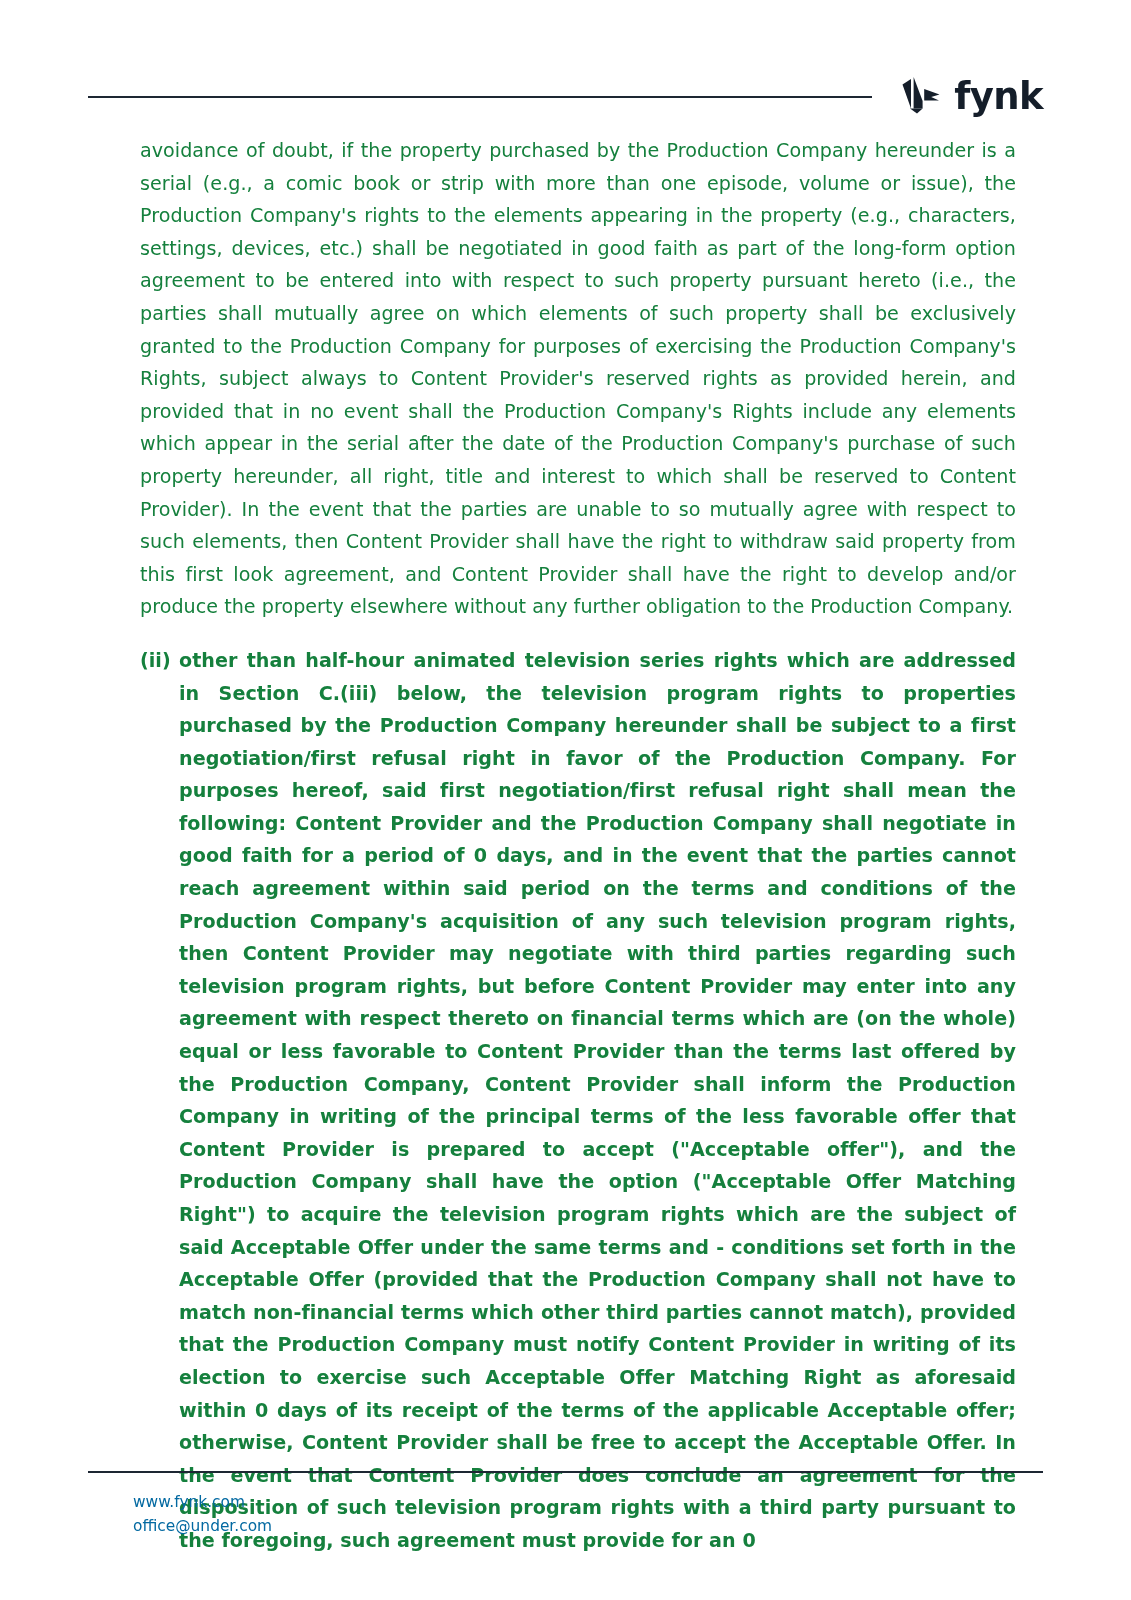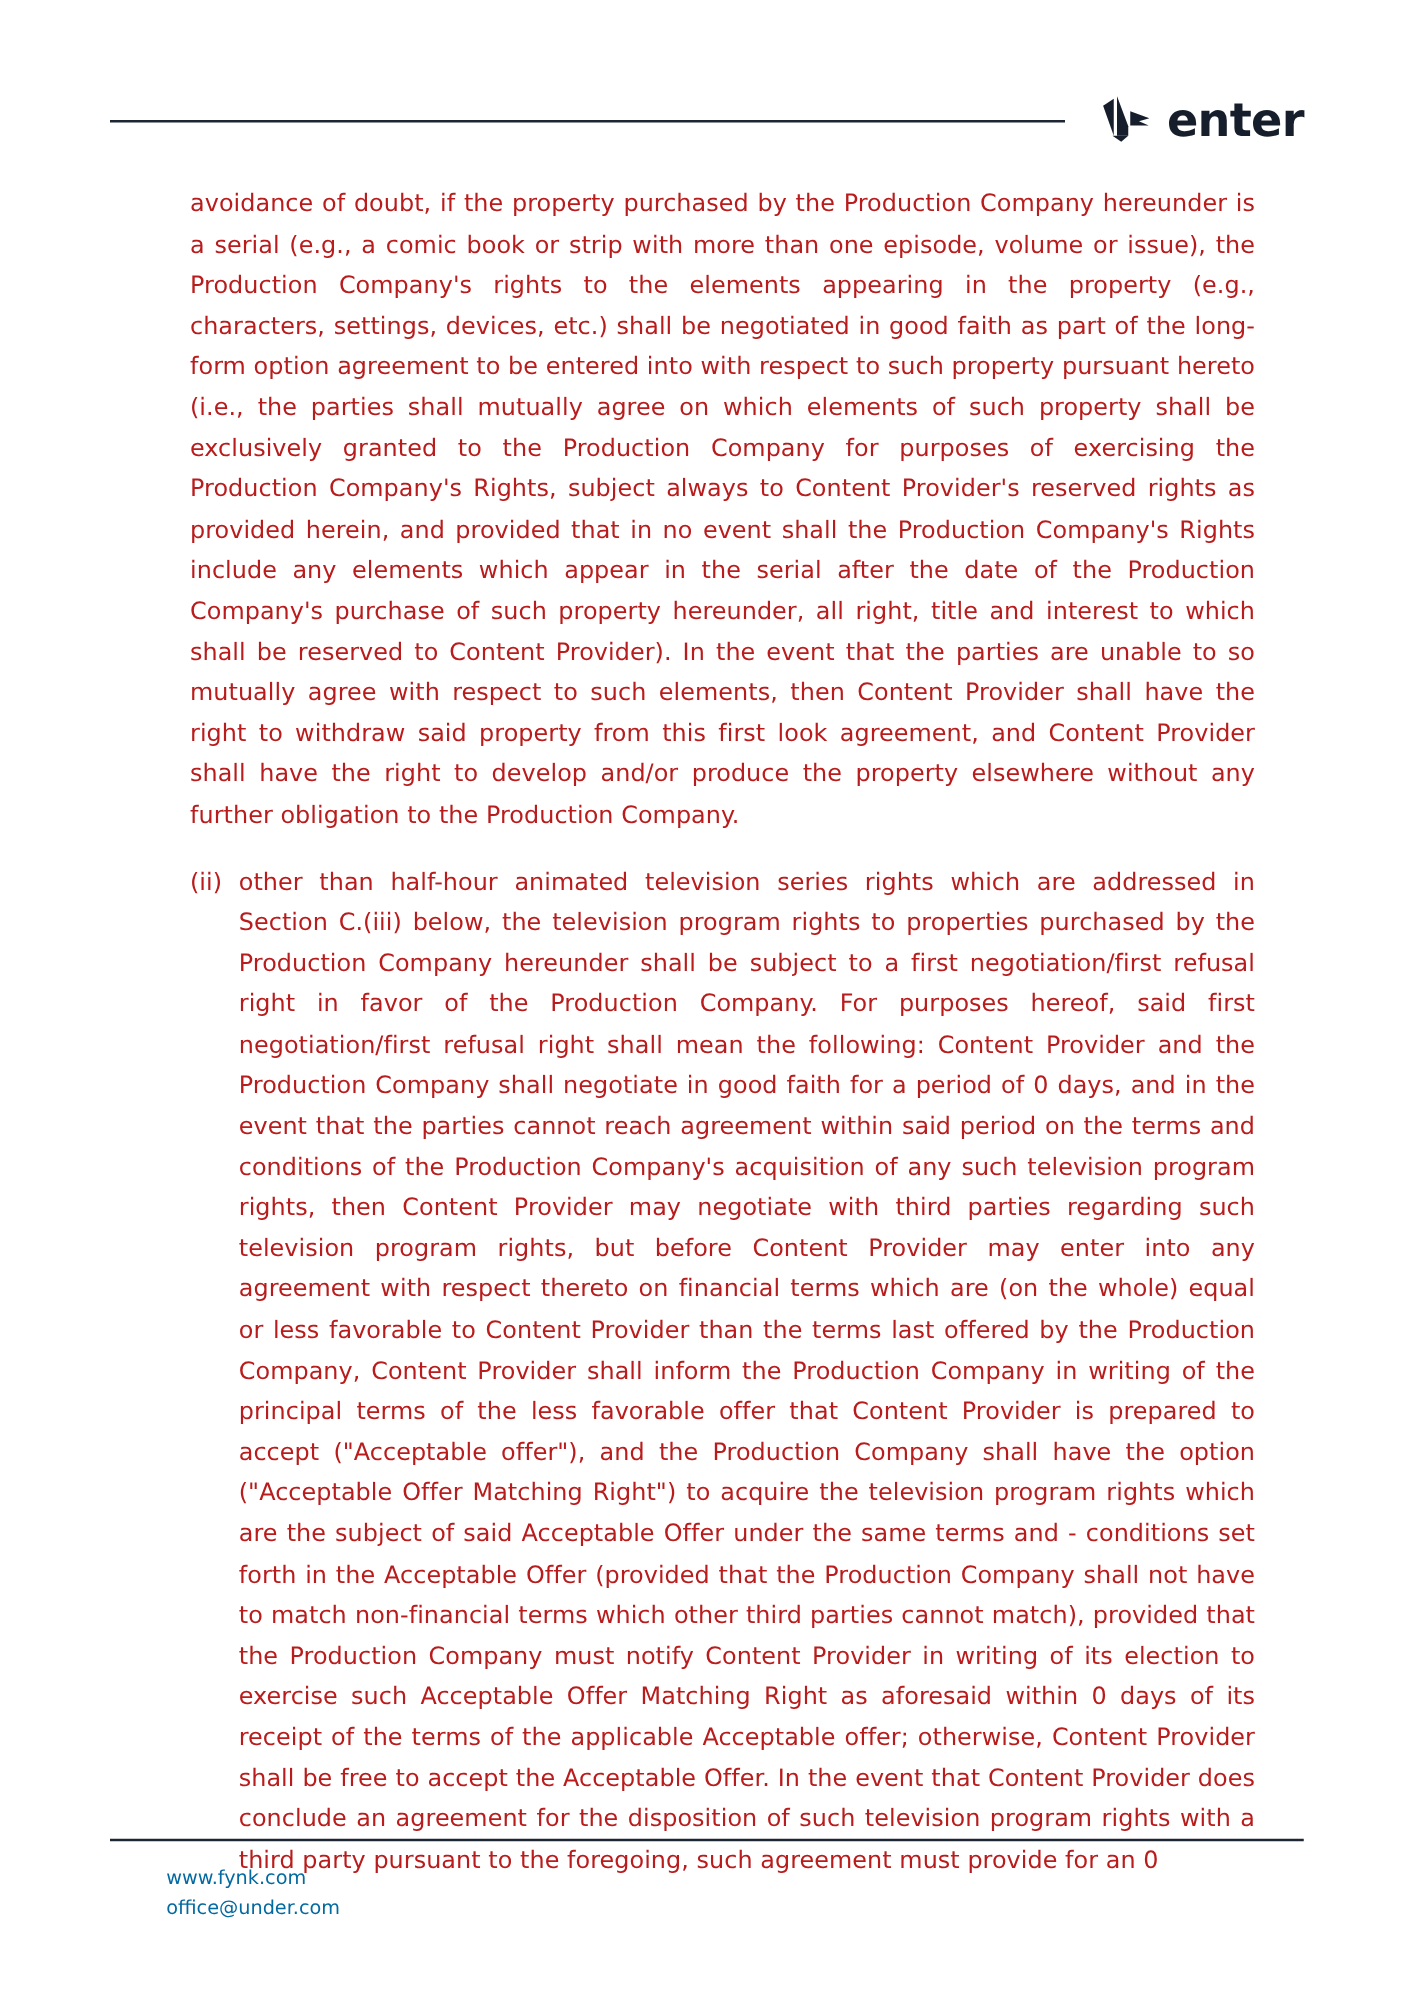--- a/index.html
+++ b/index.html
@@ -68,29 +68,30 @@
     top: 131px;
     left: 136px;
     width: 884px;
   }
   .para {
     position: relative;
     text-align: justify;
     text-justify: inter-word;
     font-size: 19.1px;
     line-height: 32.6px;
-    color: #b91c1c;
-    margin: 16px;
+    color: #15803d;
+    margin: 4px;
     letter-spacing: 0.05px;
   }
   .para + .para {
     margin-top: 21px;
   }
   .para-list {
     padding-left: 39px;
+    font-weight: bold;
   }
   .para-list .marker {
     position: absolute;
     left: 0;
     top: 0;
     width: 33px;
     text-align: left;
     font-size: 19.1px;
     line-height: 32.6px;
     white-space: nowrap;
@@ -129,21 +130,21 @@
 
   <div class="page-header">
     <div class="header-rule"></div>
     <div class="brand">
       <svg class="brand-mark" viewBox="0 0 46 40" aria-hidden="true">
         <path d="M4.5 9.5 L13.0 33.5 L13.0 4.0 Z" fill="#151e2a"></path>
         <path d="M15.6 2.0 L24.6 26.0 L24.6 33.6 L15.6 33.6 Z" fill="#151e2a"></path>
         <path d="M26.2 14.0 L41.5 19.6 L33.2 22.0 L41.0 25.4 L26.2 25.4 Z" fill="#151e2a"></path>
         <path d="M12.0 33.6 L24.6 33.6 L19.0 38.4 Z" fill="#151e2a"></path>
       </svg>
-      <div class="brand-name">enter</div>
+      <div class="brand-name">fynk</div>
     </div>
   </div>
 
   <div class="content">
 
     <p class="para">
       <span class="para-text">avoidance of doubt, if the property purchased by the Production Company hereunder is a serial (e.g., a comic book or strip with more than one episode, volume or issue), the Production Company's rights to the elements appearing in the property (e.g., characters, settings, devices, etc.) shall be negotiated in good faith as part of the long-form option agreement to be entered into with respect to such property pursuant hereto (i.e., the parties shall mutually agree on which elements of such property shall be exclusively granted to the Production Company for purposes of exercising the Production Company's Rights, subject always to Content Provider's reserved rights as provided herein, and provided that in no event shall the Production Company's Rights include any elements which appear in the serial after the date of the Production Company's purchase of such property hereunder, all right, title and interest to which shall be reserved to Content Provider). In the event that the parties are unable to so mutually agree with respect to such elements, then Content Provider shall have the right to withdraw said property from this first look agreement, and Content Provider shall have the right to develop and/or produce the property elsewhere without any further obligation to the Production Company.</span>
     </p>
 
     <p class="para para-list">

